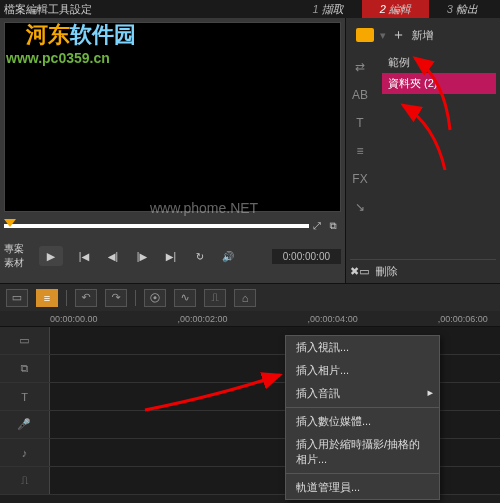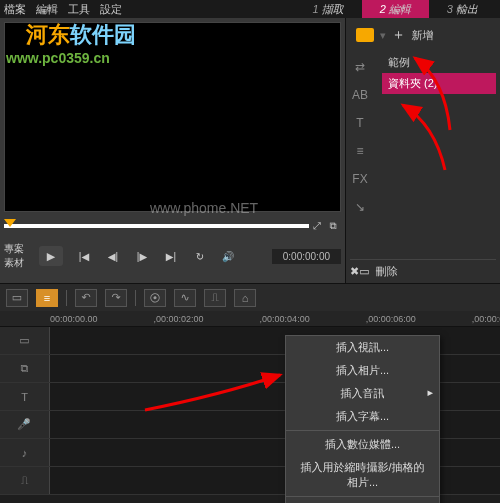--- a/index.html
+++ b/index.html
@@ -1,21 +1,21 @@
 <!DOCTYPE html>
 <html><head>
 <meta charset="utf-8">
 <style>
 * { margin: 0; padding: 0; box-sizing: border-box; font-family: "Microsoft YaHei", Arial, sans-serif; }
 body { background: #2a2a2a; width: 500px; height: 503px; overflow: hidden; position: relative; color: #ccc; font-size: 11px; }
-.top-menu { display: flex; align-items: center; background: #1a1a1a; height: 18px; padding: 0 4px; gap: 10px; }
+.top-menu { display: flex; align-items: center; background: #1a1a1a; height: 18px; padding: 0 4px; }
 .top-menu span { color: #ccc; font-size: 11px; }
 .top-menu .tabs { display: flex; margin-left: auto; }
 .top-menu .tab { padding: 2px 18px; font-style: italic; color: #999; }
-.top-menu .tab.active { background: #be185d; color: #fff; }
+.top-menu .tab.active { background: #b91c1c; color: #fff; }
 .logo-area { position: absolute; top: 20px; left: 6px; z-index: 10; }
 .logo-text { font-size: 22px; font-weight: bold; }
 .logo-text .y { color: #f7a800; padding-left: 20px; }
 .logo-text .b { color: #7dd3fc; }
 .logo-url { color: #6db33f; font-size: 14px; font-weight: bold; }
 .main-row { display: flex; height: 265px; }
 .preview-panel { width: 345px; background: #383838; padding: 4px; }
 .preview { width: 100%; height: 190px; background: #000; border: 1px solid #444; }
 .slider-row { display: flex; align-items: center; margin-top: 6px; }
 .slider { flex: 1; height: 4px; background: #fff; position: relative; }
@@ -33,28 +33,28 @@
 .rp-item { padding: 3px 6px; font-size: 11px; color: #ccc; }
 .rp-item.sel { background: #be185d; color: #fff; }
 .rp-side-icons { position: absolute; left: 4px; top: 40px; display: flex; flex-direction: column; gap: 10px; }
 .rp-side-icons div { width: 20px; height: 18px; color: #888; font-size: 12px; display: flex; align-items: center; justify-content: center; }
 .rp-bottom { position: absolute; bottom: 4px; left: 4px; right: 4px; border-top: 1px solid #444; padding-top: 4px; display: flex; align-items: center; gap: 6px; }
 .arrow { position: absolute; pointer-events: none; }
 .toolbar2 { display: flex; align-items: center; background: #2a2a2a; height: 28px; padding: 0 6px; gap: 8px; border-top: 1px solid #111; }
 .toolbar2 .tb { width: 22px; height: 18px; background: #333; border: 1px solid #555; display: flex; align-items: center; justify-content: center; color: #999; font-size: 11px; }
 .toolbar2 .tb.active { background: #d89028; border-color: #d89028; color: #fff; }
 .toolbar2 .sep { width: 1px; height: 16px; background: #555; }
-.ruler { height: 16px; background: #252525; display: flex; font-size: 9px; color: #999; padding-left: 50px; gap: 56px; align-items: center; border-bottom: 1px solid #111; }
+.ruler { height: 16px; background: #252525; display: flex; font-size: 9px; color: #999; padding-left: 50px; gap: 80px; align-items: center; border-bottom: 1px solid #111; }
 .timeline { background: #1e1e1e; height: 176px; position: relative; }
 .track { height: 28px; border-bottom: 1px solid #333; display: flex; }
 .track-head { width: 50px; background: #2a2a2a; border-right: 1px solid #444; display: flex; align-items: center; justify-content: center; color: #888; font-size: 11px; }
 .track-body { flex: 1; background: #1a1a1a; }
 .watermark { position: absolute; top: 200px; left: 150px; color: rgba(200,200,200,0.5); font-size: 14px; z-index: 5; }
 .context-menu { position: absolute; background: #3a3a3a; border: 1px solid #555; width: 155px; z-index: 20; box-shadow: 2px 2px 6px rgba(0,0,0,0.5); }
-.cm-item { padding: 4px 10px; font-size: 11px; color: #ddd; position: relative; text-align: center; }
+.cm-item { padding: 4px 10px; font-size: 11px; color: #ddd; position: relative; }
 .cm-sep { height: 1px; background: #555; margin: 2px 0; }
 .cm-arrow { position: absolute; right: 6px; top: 4px; color: #ddd; }
 </style>
 </head>
 <body>
 
 <div class="top-menu">
   <span>檔案</span>
   <span>編輯</span>
   <span>工具</span>
@@ -169,21 +169,20 @@
   <div class="track">
       <div class="track-head">⎍</div>
       <div class="track-body"></div>
     </div>
 </div>
 
 <div class="context-menu" style="left:285px; top:335px;">
   <div class="cm-item">插入視訊...</div>
   <div class="cm-item">插入相片...</div>
   <div class="cm-item"><span>插入音訊</span><span class="cm-arrow">▸</span></div>
-  <div class="cm-item">插入字幕...</div>
   <div class="cm-sep"></div>
   <div class="cm-item">插入數位媒體...</div>
   <div class="cm-item">插入用於縮時攝影/抽格的相片...</div>
   <div class="cm-sep"></div>
   <div class="cm-item">軌道管理員...</div>
 </div>
 
 <svg class="arrow" style="left:400px; top:50px; width:70px; height:90px;">
   <defs>
       <marker id="ah1" markerWidth="8" markerHeight="8" refX="6" refY="3" orient="auto">

